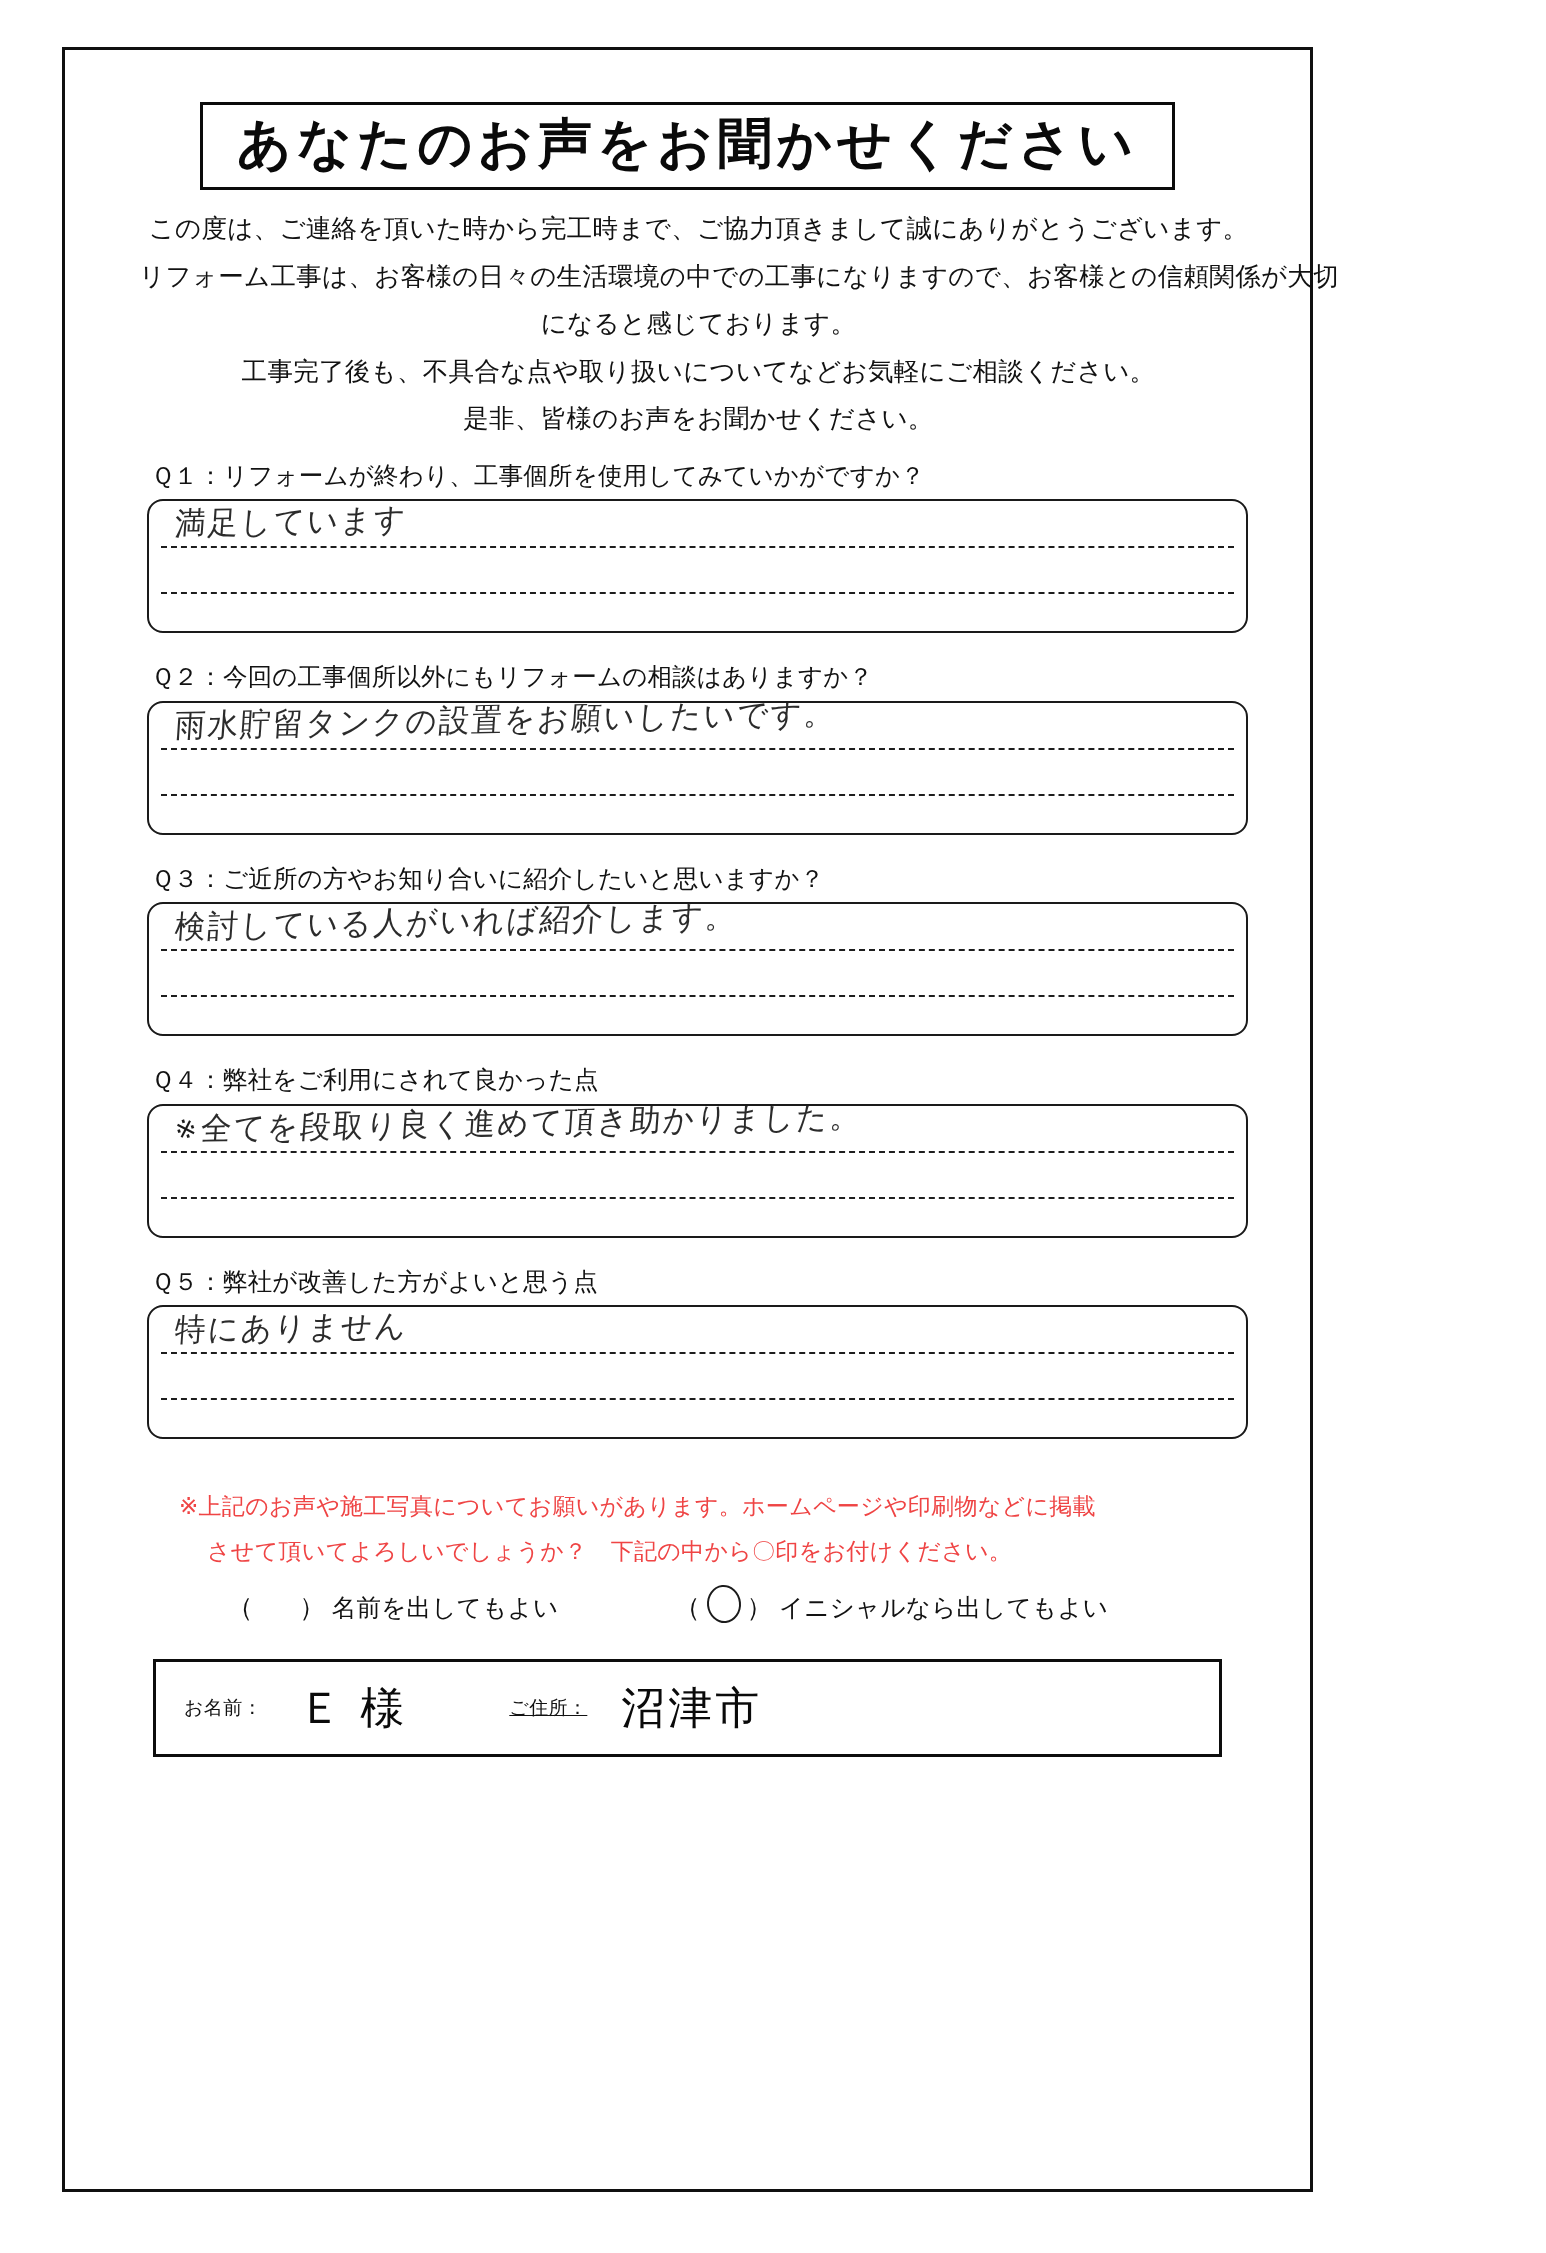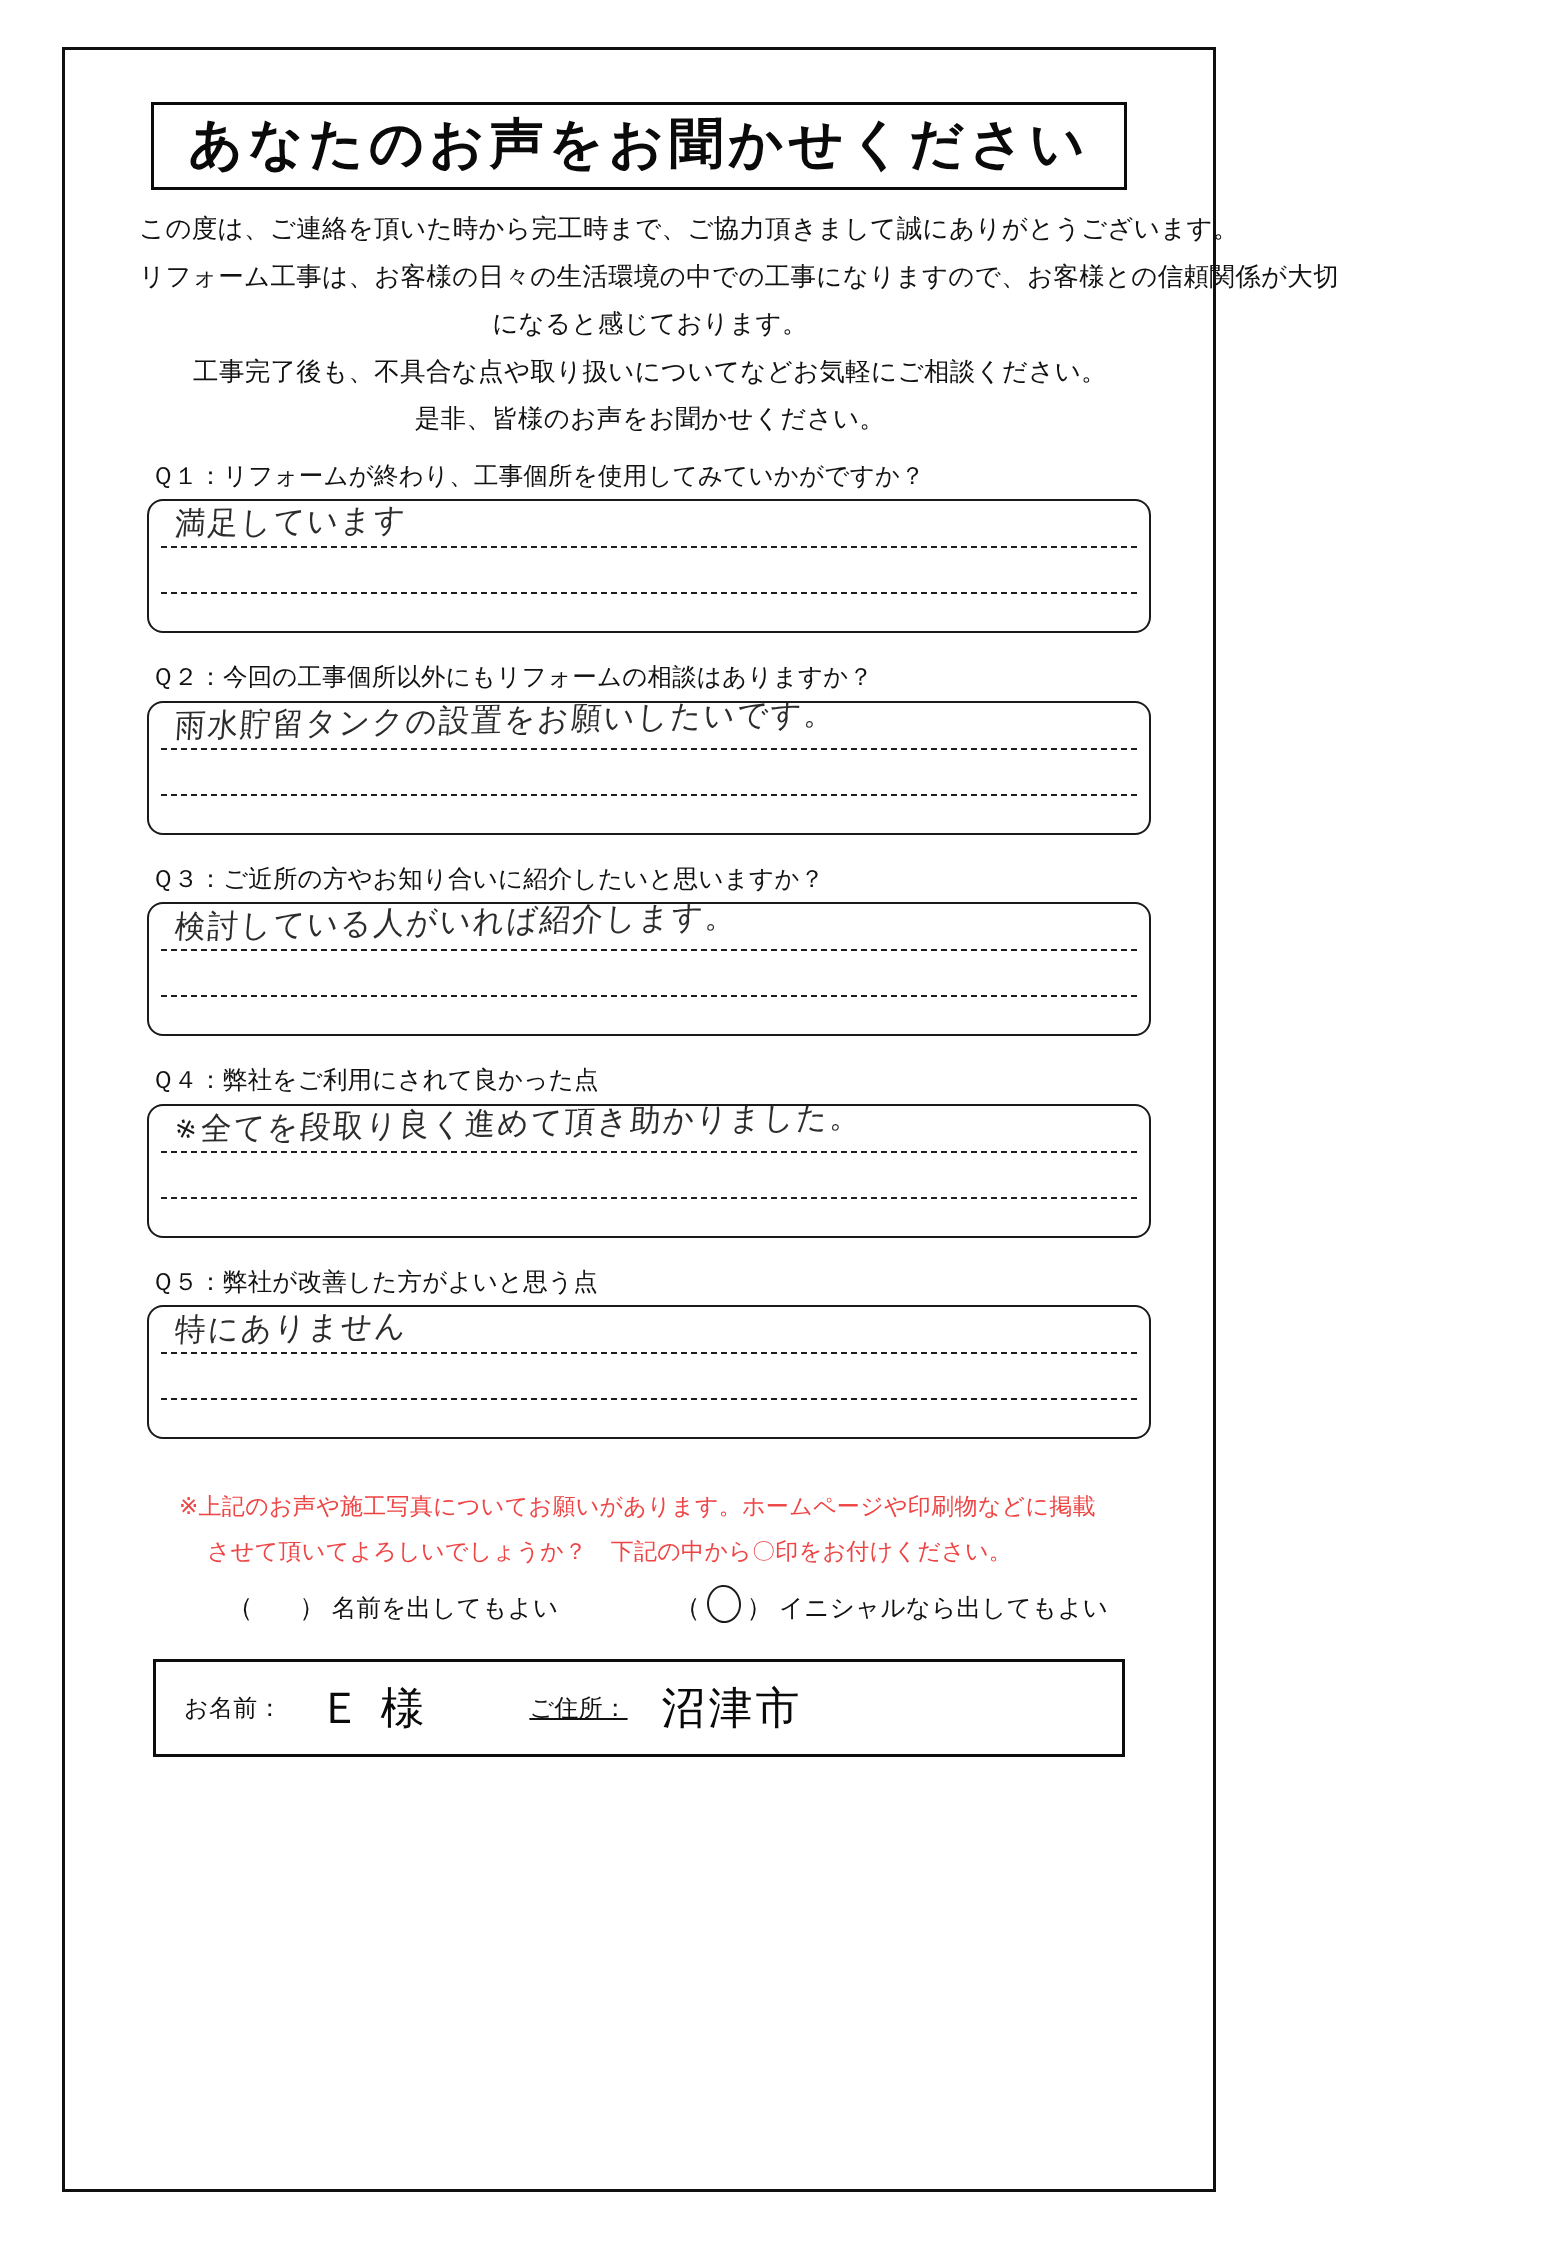--- a/index.html
+++ b/index.html
@@ -15,21 +15,21 @@
     color: #111111;
     position: relative;
     overflow: hidden;
   }
 
   
   .page-frame {
     position: absolute;
     left: 62px;
     top: 47px;
-    width: 1154px;
+    width: 1251px;
     height: 2145px;
     border: 3px solid #101010;
     box-sizing: border-box;
     background: #ffffff;
   }
 
   .sheet {
     position: absolute;
     left: 0;
     top: 0;
@@ -191,21 +191,21 @@
     margin-left: 36px;
     margin-right: 36px;
     border: 3px solid #0d0d0d;
     height: 98px;
     display: flex;
     align-items: center;
     box-sizing: border-box;
     background: #ffffff;
   }
   .nb-label {
-    font-size: 24px;
+    font-size: 19px;
     letter-spacing: 0.4px;
     color: #121212;
     white-space: nowrap;
   }
   .nb-value {
     font-size: 44px;
     letter-spacing: 3px;
     color: #0a0a0a;
     white-space: nowrap;
   }

